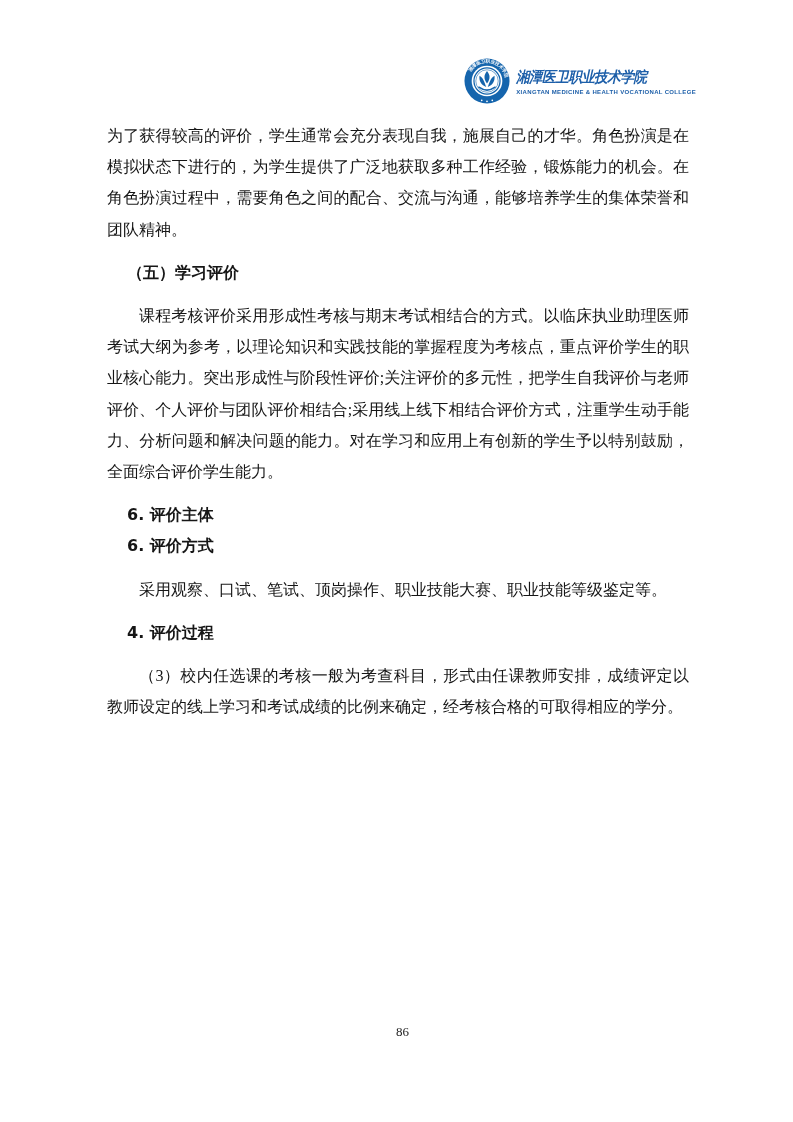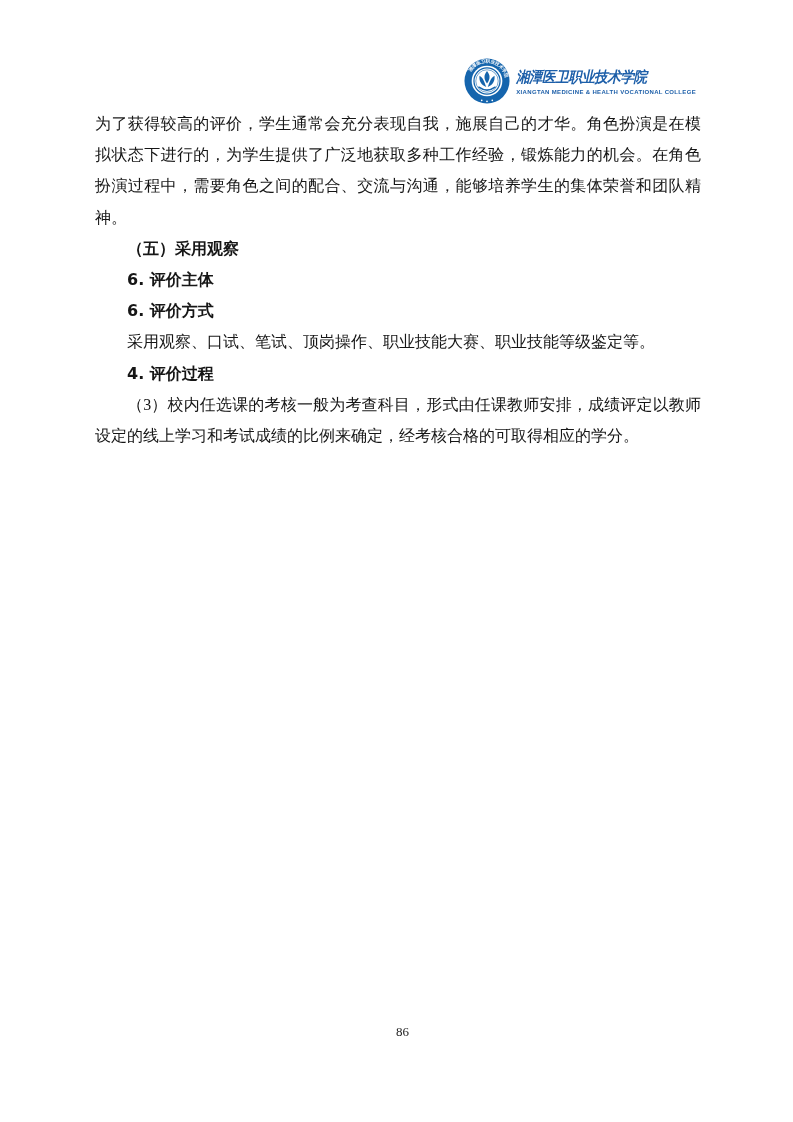--- a/index.html
+++ b/index.html
@@ -59,21 +59,21 @@
   .content {
     position: absolute;
     left: 95px;
     top: 108px;
     width: 606px;
     font-size: 16px;
     line-height: 31.2px;
     text-align: justify;
   }
   .doc-para {
-    margin: 0;
+    margin: 12px;
     text-indent: 2em;
   }
   .doc-para.no-indent {
     text-indent: 0;
   }
   .doc-heading {
     margin: 0;
     font-size: 16px;
     line-height: 31.2px;
     font-weight: bold;
@@ -118,21 +118,22 @@
       <path d="M15.5 30.5 Q24 36.5 32.5 30.5" stroke="#1565ad" stroke-width="1.6" fill="none" stroke-linecap="round"></path>
     </svg>
     <div class="logo-textcol">
       <div class="logo-zh">湘潭医卫职业技术学院</div>
       <div class="logo-en">XIANGTAN MEDICINE &amp; HEALTH VOCATIONAL COLLEGE</div>
     </div>
   </div>
 
   <div class="content">
       <p class="doc-para no-indent">为了获得较高的评价，学生通常会充分表现自我，施展自己的才华。角色扮演是在模拟状态下进行的，为学生提供了广泛地获取多种工作经验，锻炼能力的机会。在角色扮演过程中，需要角色之间的配合、交流与沟通，能够培养学生的集体荣誉和团队精神。</p>
-      <h3 class="doc-heading">（五）采用观察</h3>
+      <h3 class="doc-heading">（五）学习评价</h3>
+      <p class="doc-para">课程考核评价采用形成性考核与期末考试相结合的方式。以临床执业助理医师考试大纲为参考，以理论知识和实践技能的掌握程度为考核点，重点评价学生的职业核心能力。突出形成性与阶段性评价;关注评价的多元性，把学生自我评价与老师评价、个人评价与团队评价相结合;采用线上线下相结合评价方式，注重学生动手能力、分析问题和解决问题的能力。对在学习和应用上有创新的学生予以特别鼓励，全面综合评价学生能力。</p>
       <h3 class="doc-heading">6. 评价主体</h3>
       <h3 class="doc-heading">6. 评价方式</h3>
       <p class="doc-para">采用观察、口试、笔试、顶岗操作、职业技能大赛、职业技能等级鉴定等。</p>
       <h3 class="doc-heading">4. 评价过程</h3>
       <p class="doc-para">（3）校内任选课的考核一般为考查科目，形式由任课教师安排，成绩评定以教师设定的线上学习和考试成绩的比例来确定，经考核合格的可取得相应的学分。</p>
     </div>
 
   <div class="page-number">86</div>
 
 </div>

